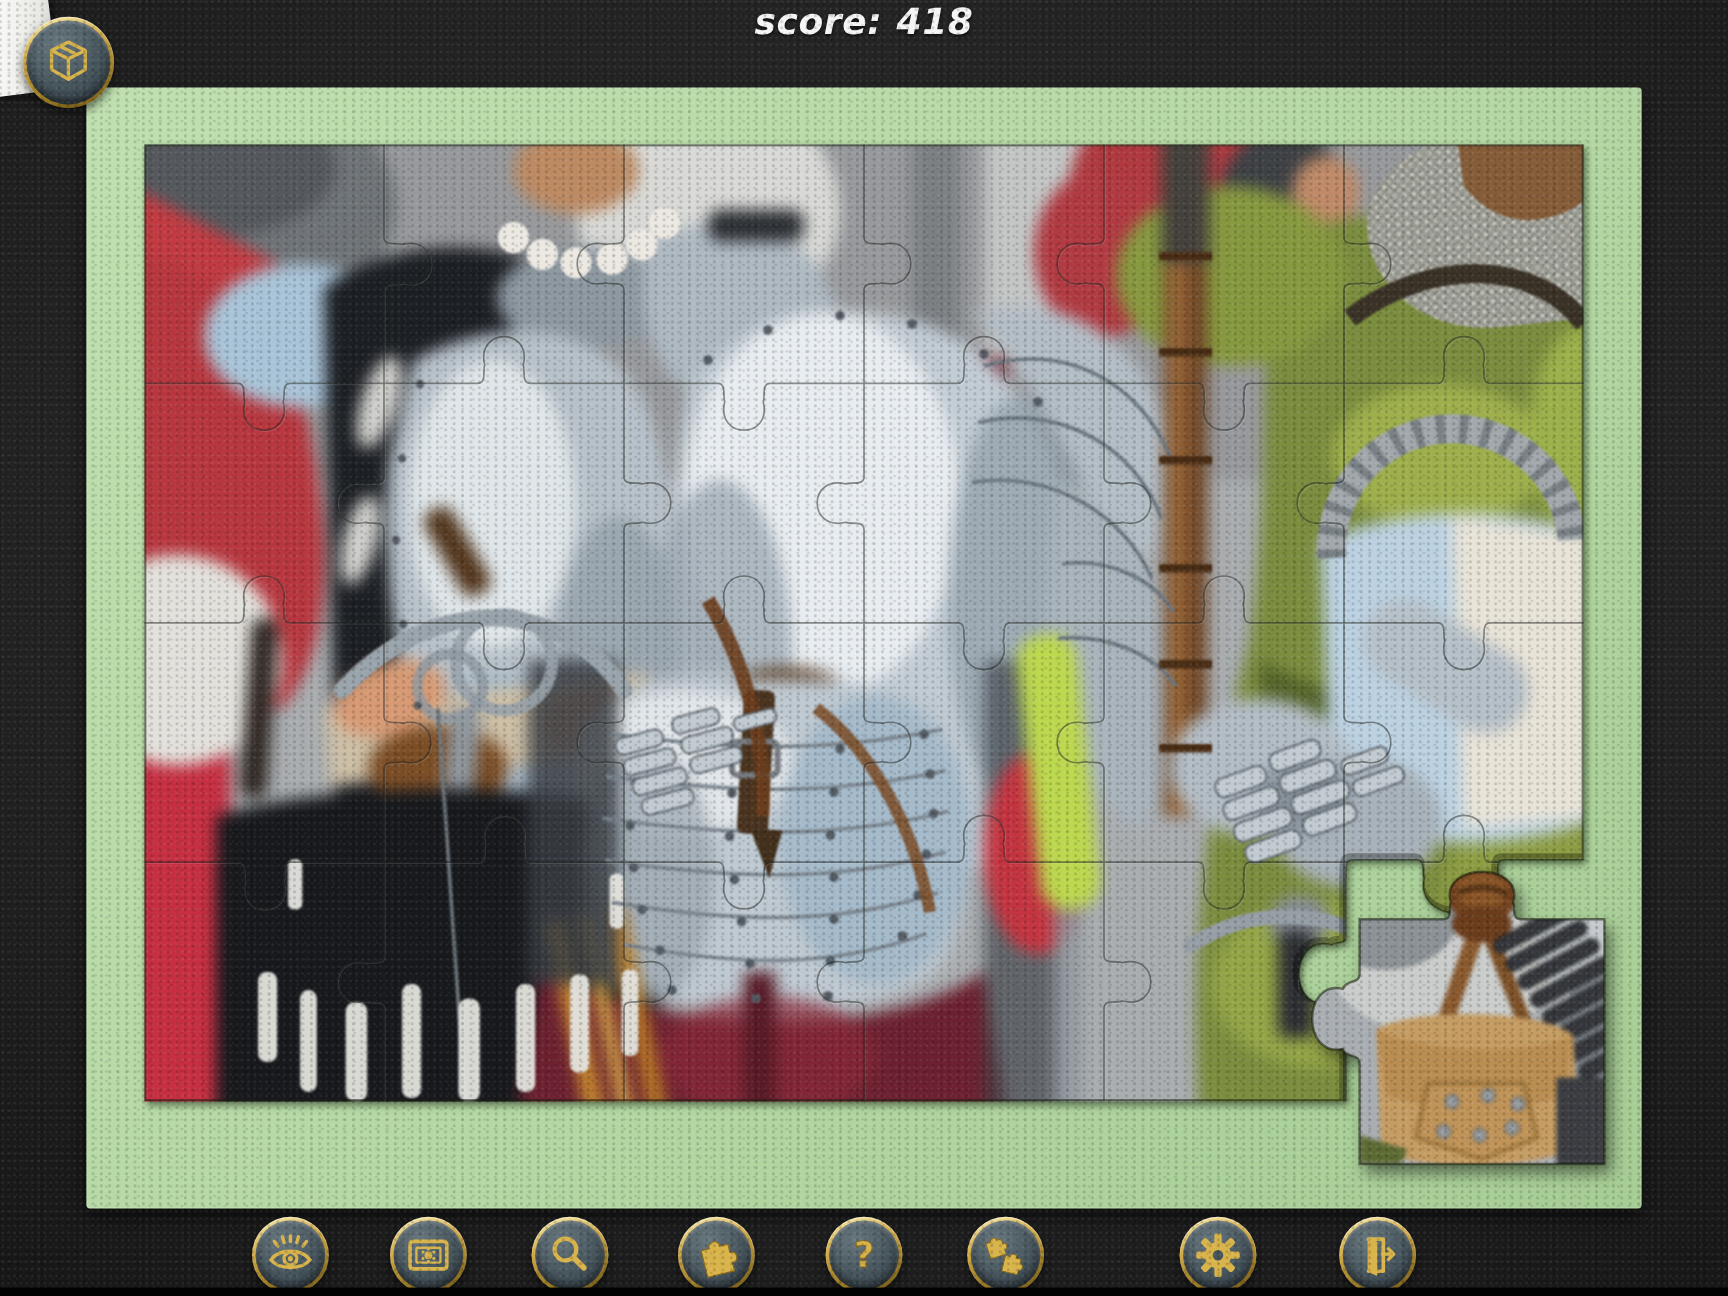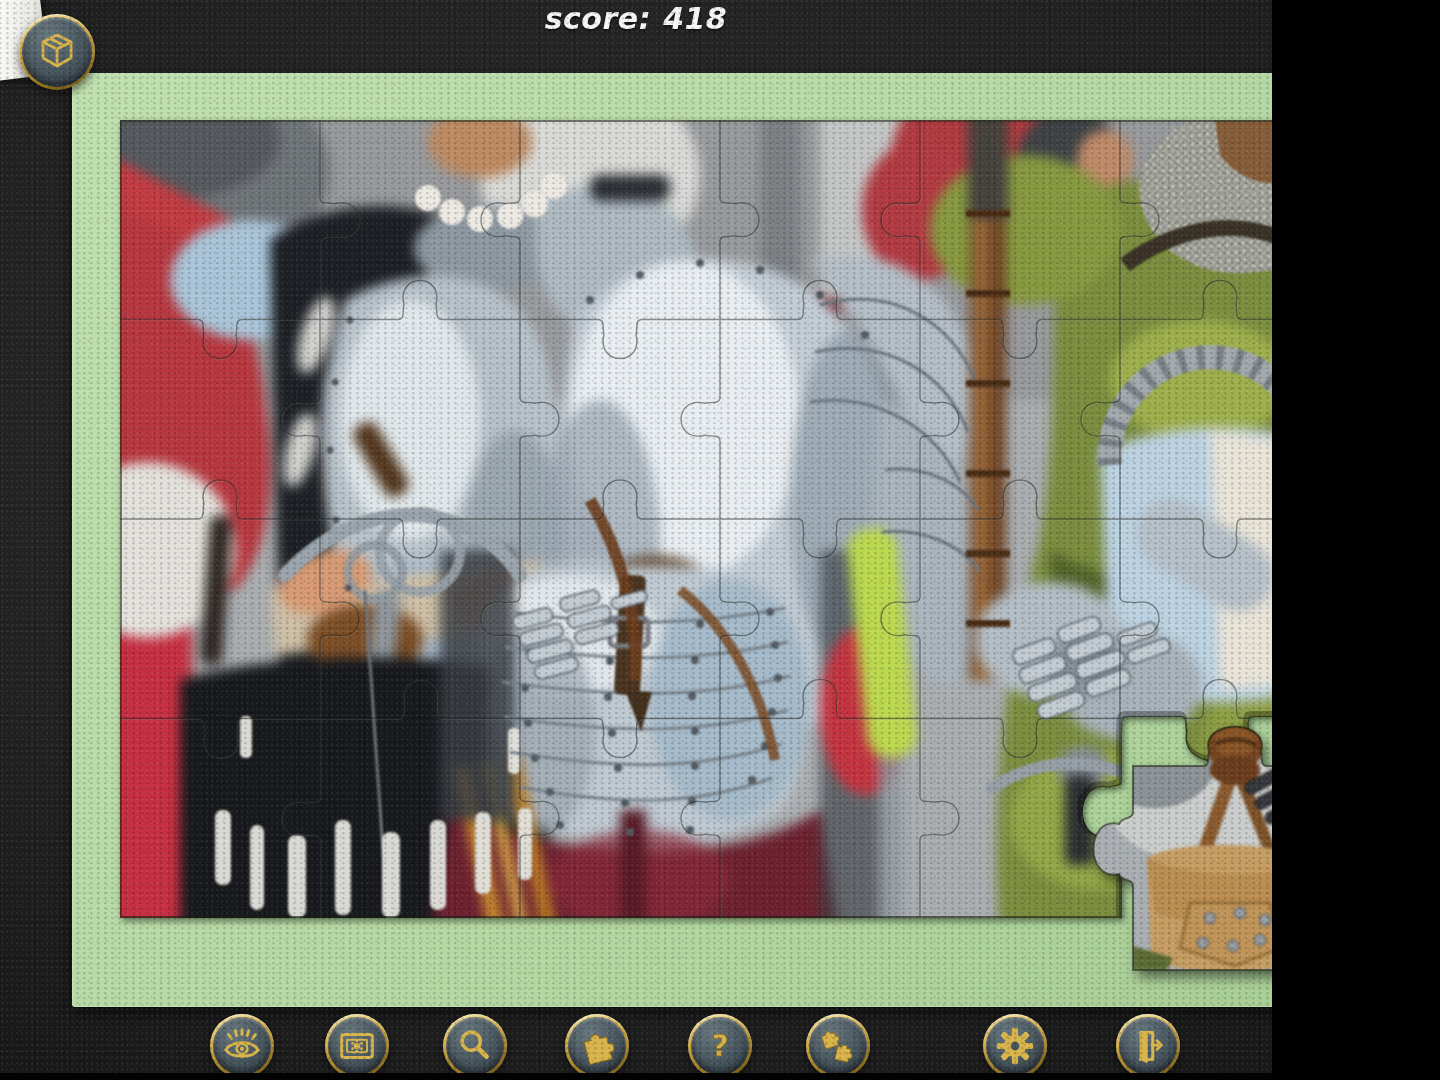--- a/index.html
+++ b/index.html
@@ -1,18 +1,18 @@
 <!DOCTYPE html>
 <html style="--background: #212121; --frame-green: #b4d8a3; --gold: #d9b44a; --gold-dark: #8a6a1c; --button-face: #46545c; --text: #f5f5f5;"><head>
 <meta charset="utf-8">
 <style>
   html,body{margin:0;padding:0;background:#000;}
-  .screen{position:relative;width:1256px;height:1080px;overflow:hidden;
+  .screen{position:relative;width:1440px;height:1080px;overflow:hidden;
     background:radial-gradient(ellipse 1300px 900px at 50% 40%, #2d2d2d 0%, #222222 55%, #141414 100%);
-    font-family:"DejaVu Sans", sans-serif;padding-left:16px;}
+    font-family:"DejaVu Sans", sans-serif;}
   
   .grain{position:absolute;inset:-24px;pointer-events:none;z-index:95;opacity:.5;
     background-image:
       radial-gradient(circle at 1.2px 1.4px, rgba(255,255,255,.15) .8px, rgba(255,255,255,0) 1.4px),
       radial-gradient(circle at 3.4px 2.2px, rgba(0,0,0,.32) .9px, rgba(0,0,0,0) 1.5px),
       radial-gradient(circle at 2.2px 4.4px, rgba(255,255,255,.09) .7px, rgba(255,255,255,0) 1.3px),
       radial-gradient(circle at 4.6px 4.8px, rgba(0,0,0,.22) .8px, rgba(0,0,0,0) 1.4px);
     background-size:5px 6px,7px 5px,6px 7px,9px 8px;}
   .bottom-strip{position:absolute;left:0;right:0;bottom:0;height:7px;background:#020202;z-index:96;}
 

